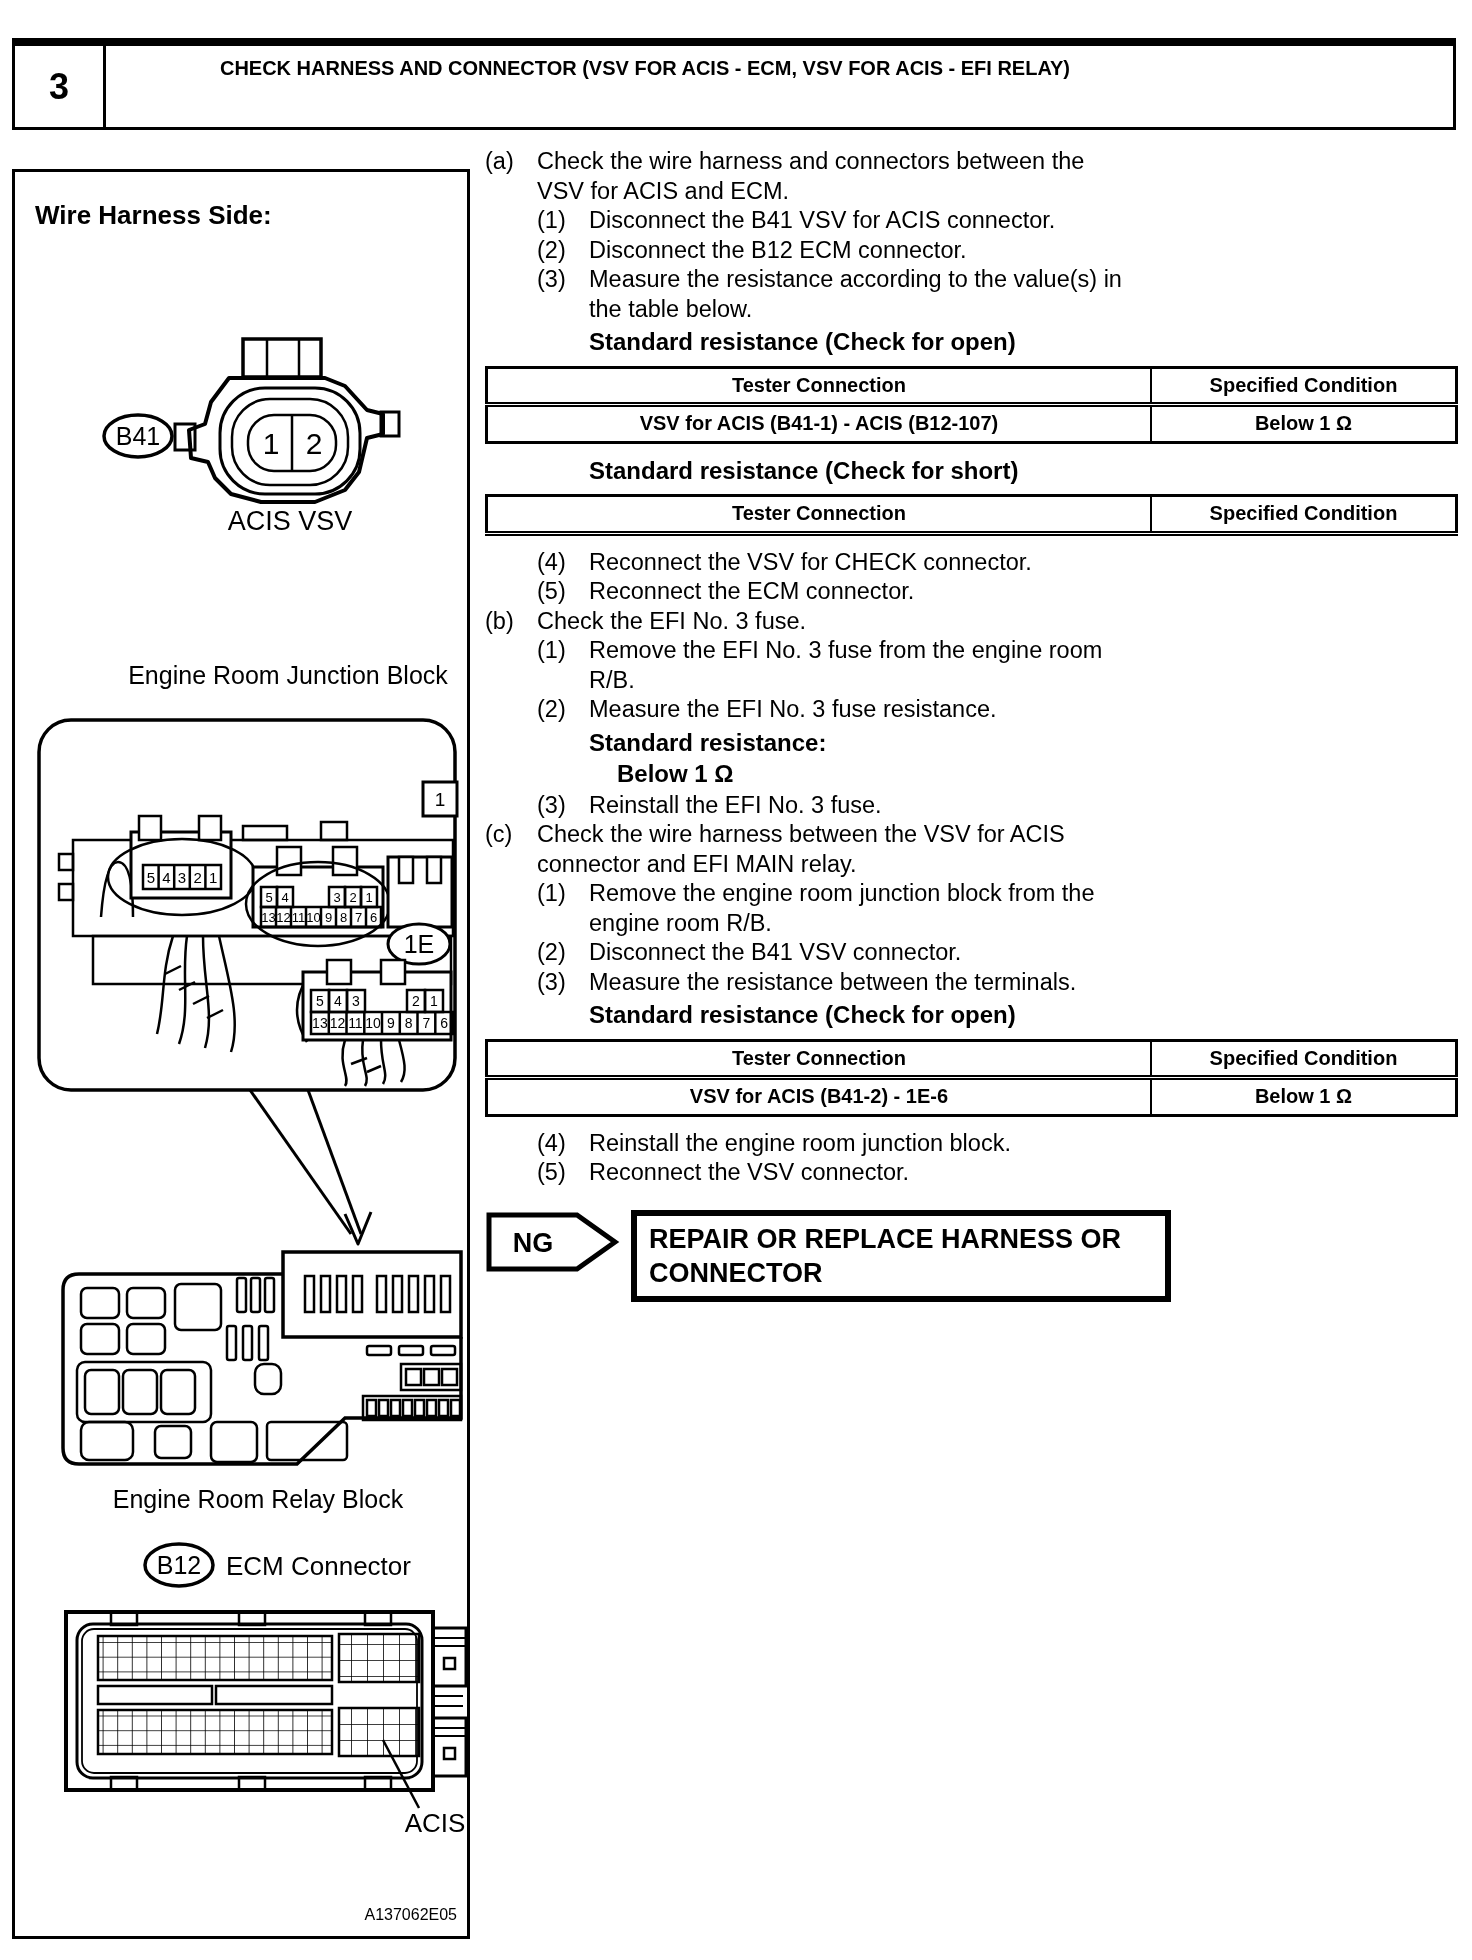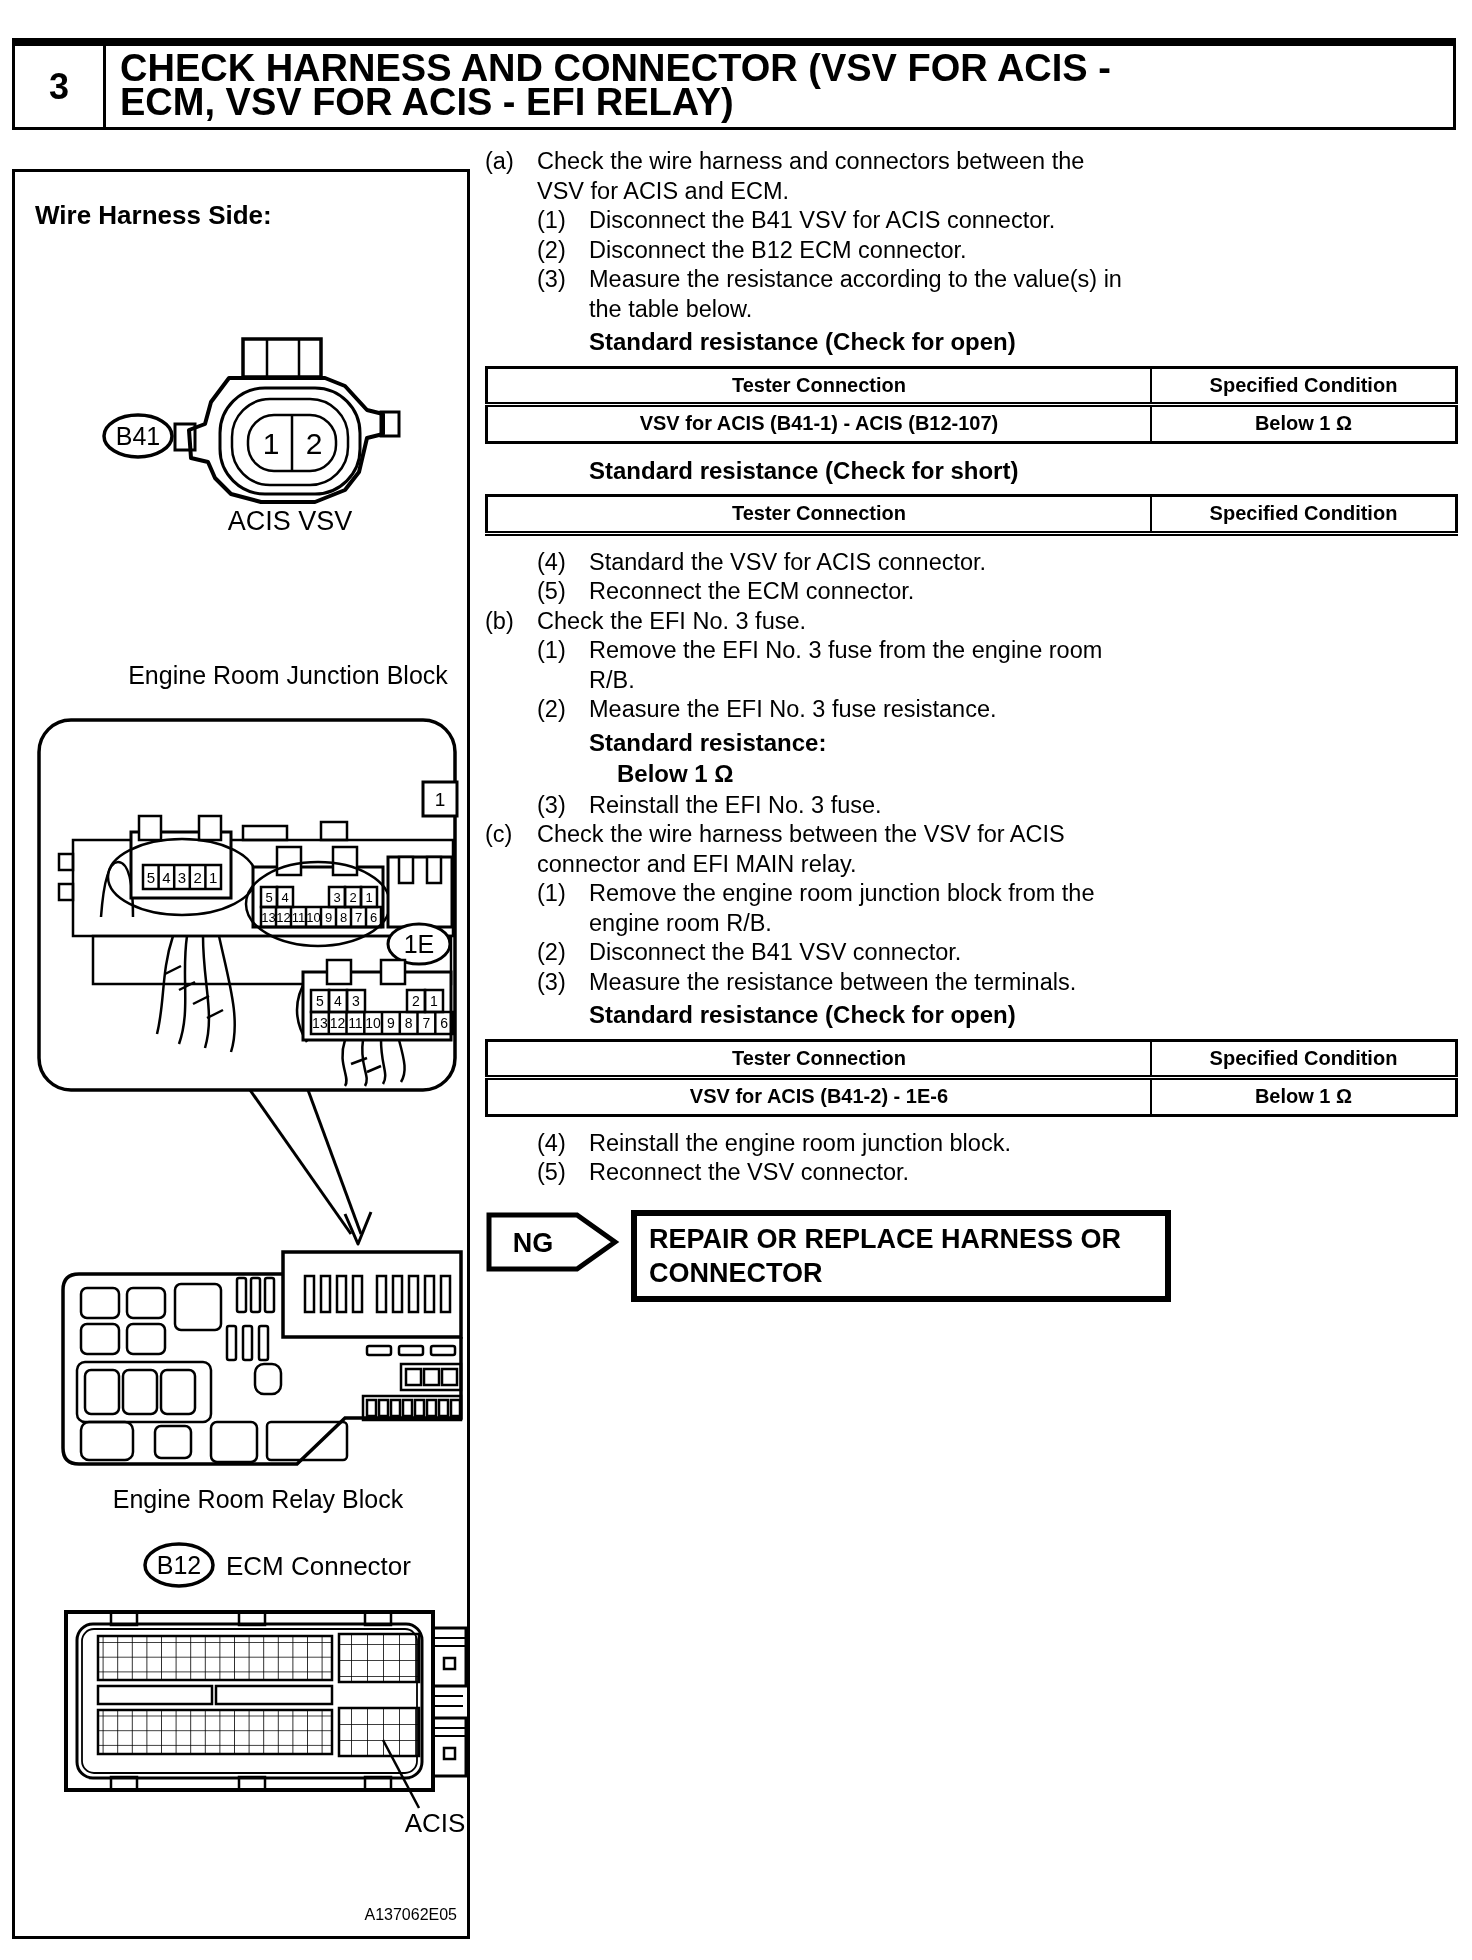--- a/index.html
+++ b/index.html
@@ -4,21 +4,21 @@
 <style>
   html,body{margin:0;padding:0;background:#fff;}
   .page{position:relative;width:1472px;height:1960px;background:#fff;color:#000;
         font-family:"Liberation Sans",sans-serif;overflow:hidden;}
 
   
   .hdr{position:absolute;left:12px;top:38px;width:1444px;height:92px;box-sizing:border-box;
        border:3px solid #000;border-top:8px solid #000;display:flex;align-items:stretch;}
   .hdr-num{flex:0 0 88px;border-right:3px solid #000;display:flex;align-items:center;justify-content:center;
            font-size:36px;font-weight:bold;}
-  .hdr-title{flex:1;padding:5px 0 0 14px;font-size:38px;font-weight:bold;line-height:34px;max-width:1050px;}
+  .hdr-title{flex:1;padding:5px 0 0 14px;font-size:20px;font-weight:bold;line-height:34px;max-width:1050px;text-align:center;}
 
   
   .figbox{position:absolute;left:12px;top:169px;width:458px;height:1770px;box-sizing:border-box;
           border:3px solid #000;}
   .fig-label{position:absolute;left:20px;top:28px;font-size:26px;font-weight:bold;}
   .figsvg{position:absolute;left:0;top:0;}
 
   
   .rcol{position:absolute;left:485px;top:147px;width:973px;font-size:23.5px;line-height:29.5px;}
   .item{display:flex;}
@@ -353,21 +353,21 @@
             <tr>
           <th class="c1">Tester Connection</th>
           <th class="c2">Specified Condition</th>
         </tr>
       </tbody>
         </table>
 
       <div class="lv2">
         <div class="item">
             <div class="m">(4)</div>
-            <div class="t">Standard the VSV for ACIS connector.</div>
+            <div class="t">Reconnect the VSV for CHECK connector.</div>
           </div>
         <div class="item">
             <div class="m">(5)</div>
             <div class="t">Reconnect the ECM connector.</div>
           </div>
       </div>
     </div>
 
     <div class="lv1">
       <div class="item">

